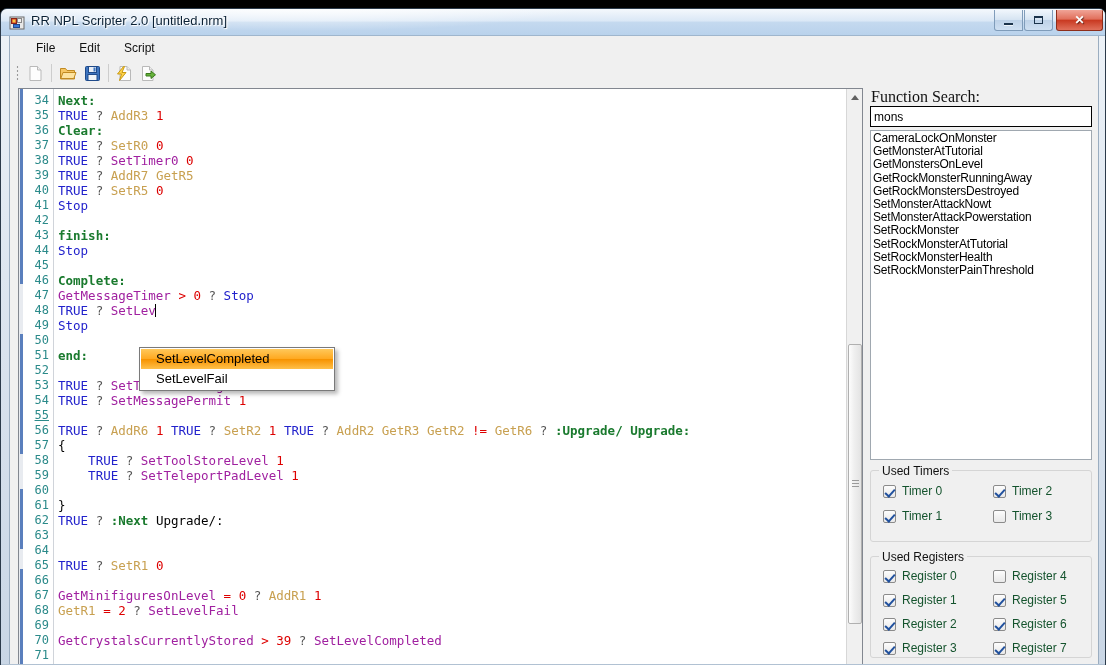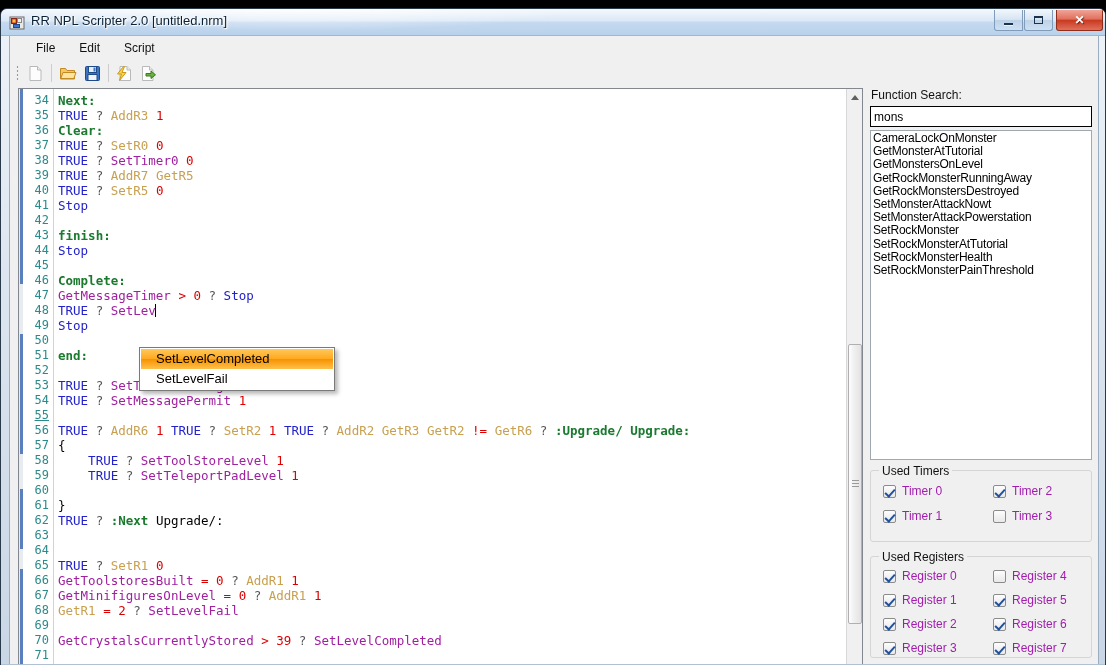--- a/index.html
+++ b/index.html
@@ -273,21 +273,21 @@
   }
 
   
   #right-panel {
     position: absolute;
     left: 858px; top: 52px;
     width: 224px; height: 570px;
   }
   #fn-search-label {
     position: absolute; left: 3px; top: 0;
-    font-size: 12px; color: #111;
+    font-size: 16px; color: #111; font-family: Liberation Serif, serif;
   }
   #fn-search-input {
     position: absolute; left: 2px; top: 18px;
     width: 222px; height: 21px;
     box-sizing: border-box;
     border: 1px solid #000000;
     background: #fff;
     font-family: "Liberation Sans", sans-serif;
     font-size: 12px;
     color: #000;
@@ -330,21 +330,21 @@
     font-size: 12px;
     color: #111;
   }
   .cb-row {
     position: absolute;
     display: flex;
     align-items: center;
     gap: 6px;
     cursor: pointer;
     font-size: 12px;
-    color: #a21caf;
+    color: #14532d;
   }
   .cbox {
     width: 13px; height: 13px;
     box-sizing: border-box;
     border: 1px solid #8b8b8b;
     background: linear-gradient(180deg,#fdfdfd 0%, #f2f2f2 50%, #e9e9e9 100%);
     border-radius: 2px;
     position: relative;
     flex: 0 0 auto;
   }
@@ -529,21 +529,20 @@
           <div class="codeline" style="top: 319px;"></div>
           <div class="codeline" style="top: 334px;"><span class="t-true">TRUE</span><span class="t-plain"> </span><span class="t-q">?</span><span class="t-plain"> </span><span class="t-fn">AddR6</span><span class="t-plain"> </span><span class="t-num">1</span><span class="t-plain"> </span><span class="t-true">TRUE</span><span class="t-plain"> </span><span class="t-q">?</span><span class="t-plain"> </span><span class="t-fn">SetR2</span><span class="t-plain"> </span><span class="t-num">1</span><span class="t-plain"> </span><span class="t-true">TRUE</span><span class="t-plain"> </span><span class="t-q">?</span><span class="t-plain"> </span><span class="t-fn">AddR2</span><span class="t-plain"> </span><span class="t-fn">GetR3</span><span class="t-plain"> </span><span class="t-fn">GetR2</span><span class="t-plain"> </span><span class="t-op">!=</span><span class="t-plain"> </span><span class="t-fn">GetR6</span><span class="t-plain"> </span><span class="t-q">?</span><span class="t-plain"> </span><span class="t-label">:Upgrade/</span><span class="t-plain"> </span><span class="t-label">Upgrade:</span></div>
           <div class="codeline" style="top: 349px;"><span class="t-plain">{</span></div>
           <div class="codeline" style="top: 364px;"><span class="t-plain">    </span><span class="t-true">TRUE</span><span class="t-plain"> </span><span class="t-q">?</span><span class="t-plain"> </span><span class="t-set">SetToolStoreLevel</span><span class="t-plain"> </span><span class="t-num">1</span></div>
           <div class="codeline" style="top: 379px;"><span class="t-plain">    </span><span class="t-true">TRUE</span><span class="t-plain"> </span><span class="t-q">?</span><span class="t-plain"> </span><span class="t-set">SetTeleportPadLevel</span><span class="t-plain"> </span><span class="t-num">1</span></div>
           <div class="codeline" style="top: 409px;"><span class="t-plain">}</span></div>
           <div class="codeline" style="top: 424px;"><span class="t-true">TRUE</span><span class="t-plain"> </span><span class="t-q">?</span><span class="t-plain"> </span><span class="t-label">:Next</span><span class="t-plain"> </span><span class="t-plain">Upgrade/:</span></div>
           <div class="codeline" style="top: 439px;"></div>
           <div class="codeline" style="top: 454px;"></div>
           <div class="codeline" style="top: 469px;"><span class="t-true">TRUE</span><span class="t-plain"> </span><span class="t-q">?</span><span class="t-plain"> </span><span class="t-fn">SetR1</span><span class="t-plain"> </span><span class="t-num">0</span></div>
-          <div class="codeline" style="top: 484px;"><span class="t-set">GetToolstoresBuilt</span><span class="t-plain"> </span><span class="t-op">=</span><span class="t-plain"> </span><span class="t-num">0</span><span class="t-plain"> </span><span class="t-q">?</span><span class="t-plain"> </span><span class="t-fn">AddR1</span><span class="t-plain"> </span><span class="t-num">1</span></div>
           <div class="codeline" style="top: 499px;"><span class="t-set">GetMinifiguresOnLevel</span><span class="t-plain"> </span><span class="t-op">=</span><span class="t-plain"> </span><span class="t-num">0</span><span class="t-plain"> </span><span class="t-q">?</span><span class="t-plain"> </span><span class="t-fn">AddR1</span><span class="t-plain"> </span><span class="t-num">1</span></div>
           <div class="codeline" style="top: 514px;"><span class="t-fn">GetR1</span><span class="t-plain"> </span><span class="t-op">=</span><span class="t-plain"> </span><span class="t-num">2</span><span class="t-plain"> </span><span class="t-q">?</span><span class="t-plain"> </span><span class="t-set">SetLevelFail</span></div>
           <div class="codeline" style="top: 529px;"></div>
           <div class="codeline" style="top: 544px;"><span class="t-set">GetCrystalsCurrentlyStored</span><span class="t-plain"> </span><span class="t-op">&gt;</span><span class="t-plain"> </span><span class="t-num">39</span><span class="t-plain"> </span><span class="t-q">?</span><span class="t-plain"> </span><span class="t-set">SetLevelCompleted</span></div>
           <div class="codeline" style="top: 559px;"></div>
         </div>
 
       <div id="editor-vscroll">
         <div class="sb-arrow up">
           <div class="sb-tri u"></div>

